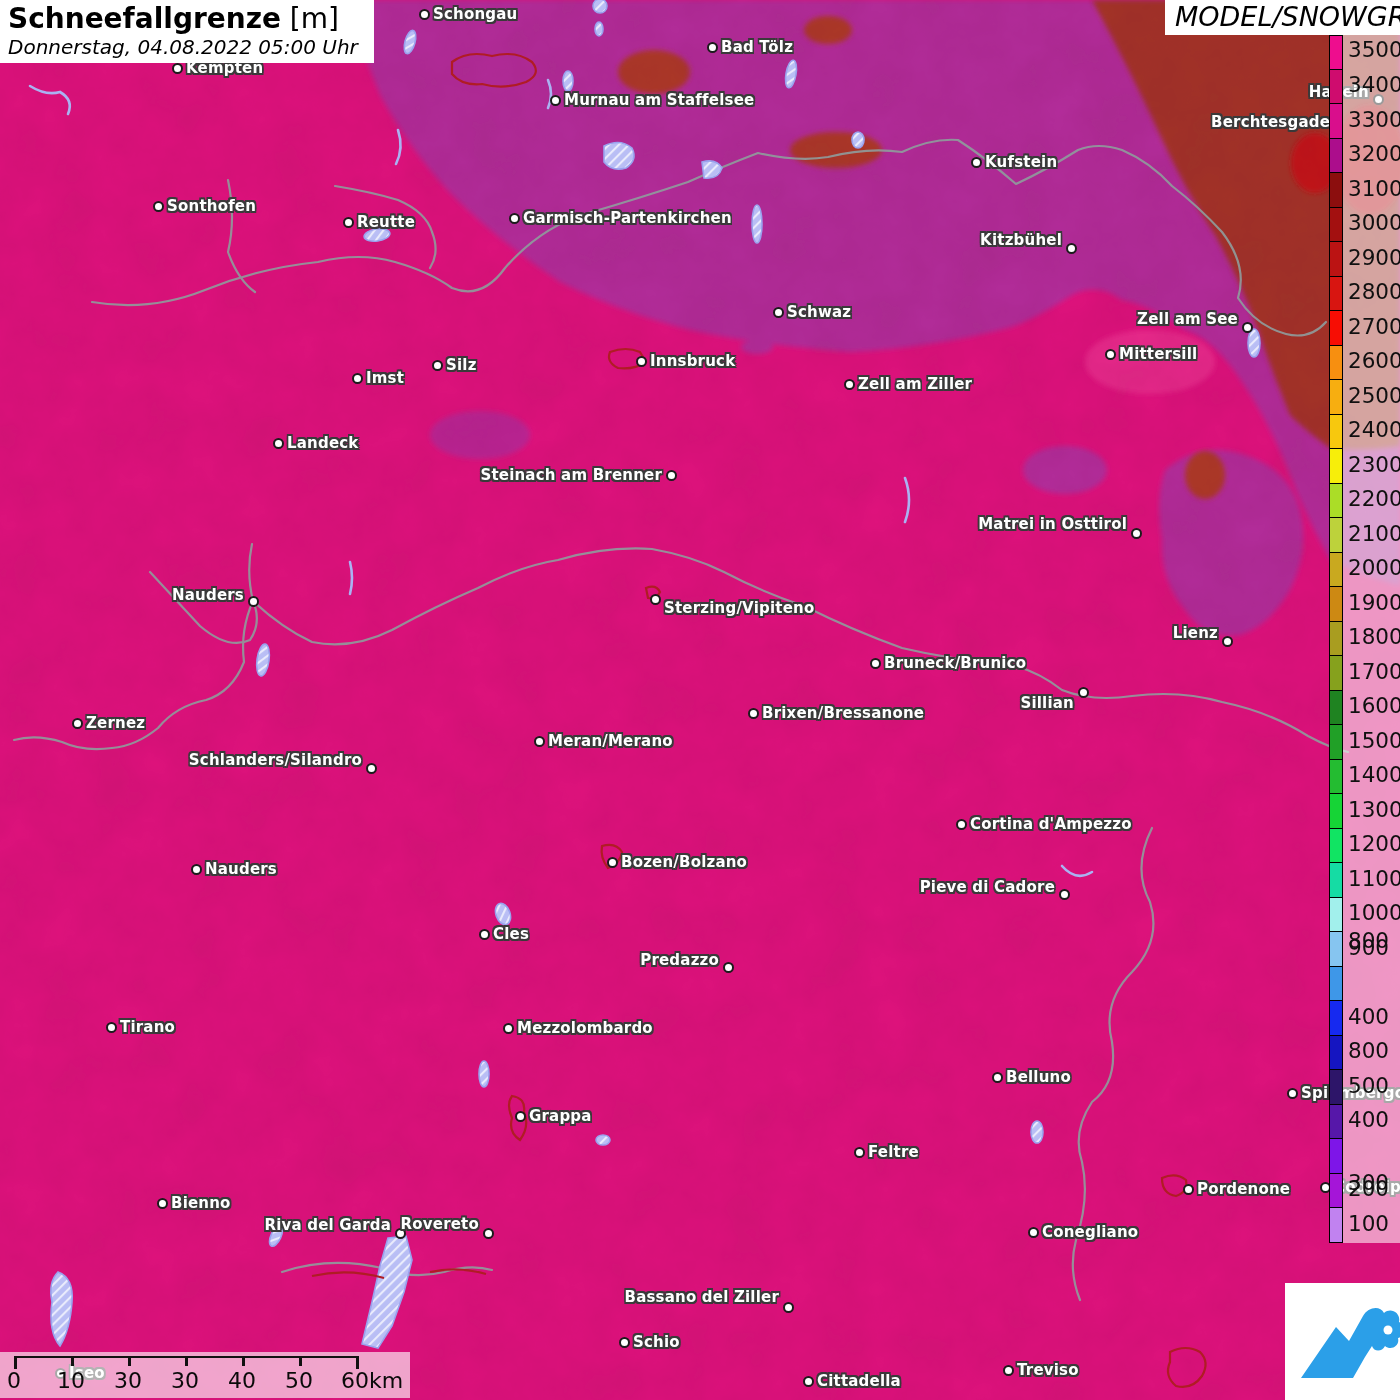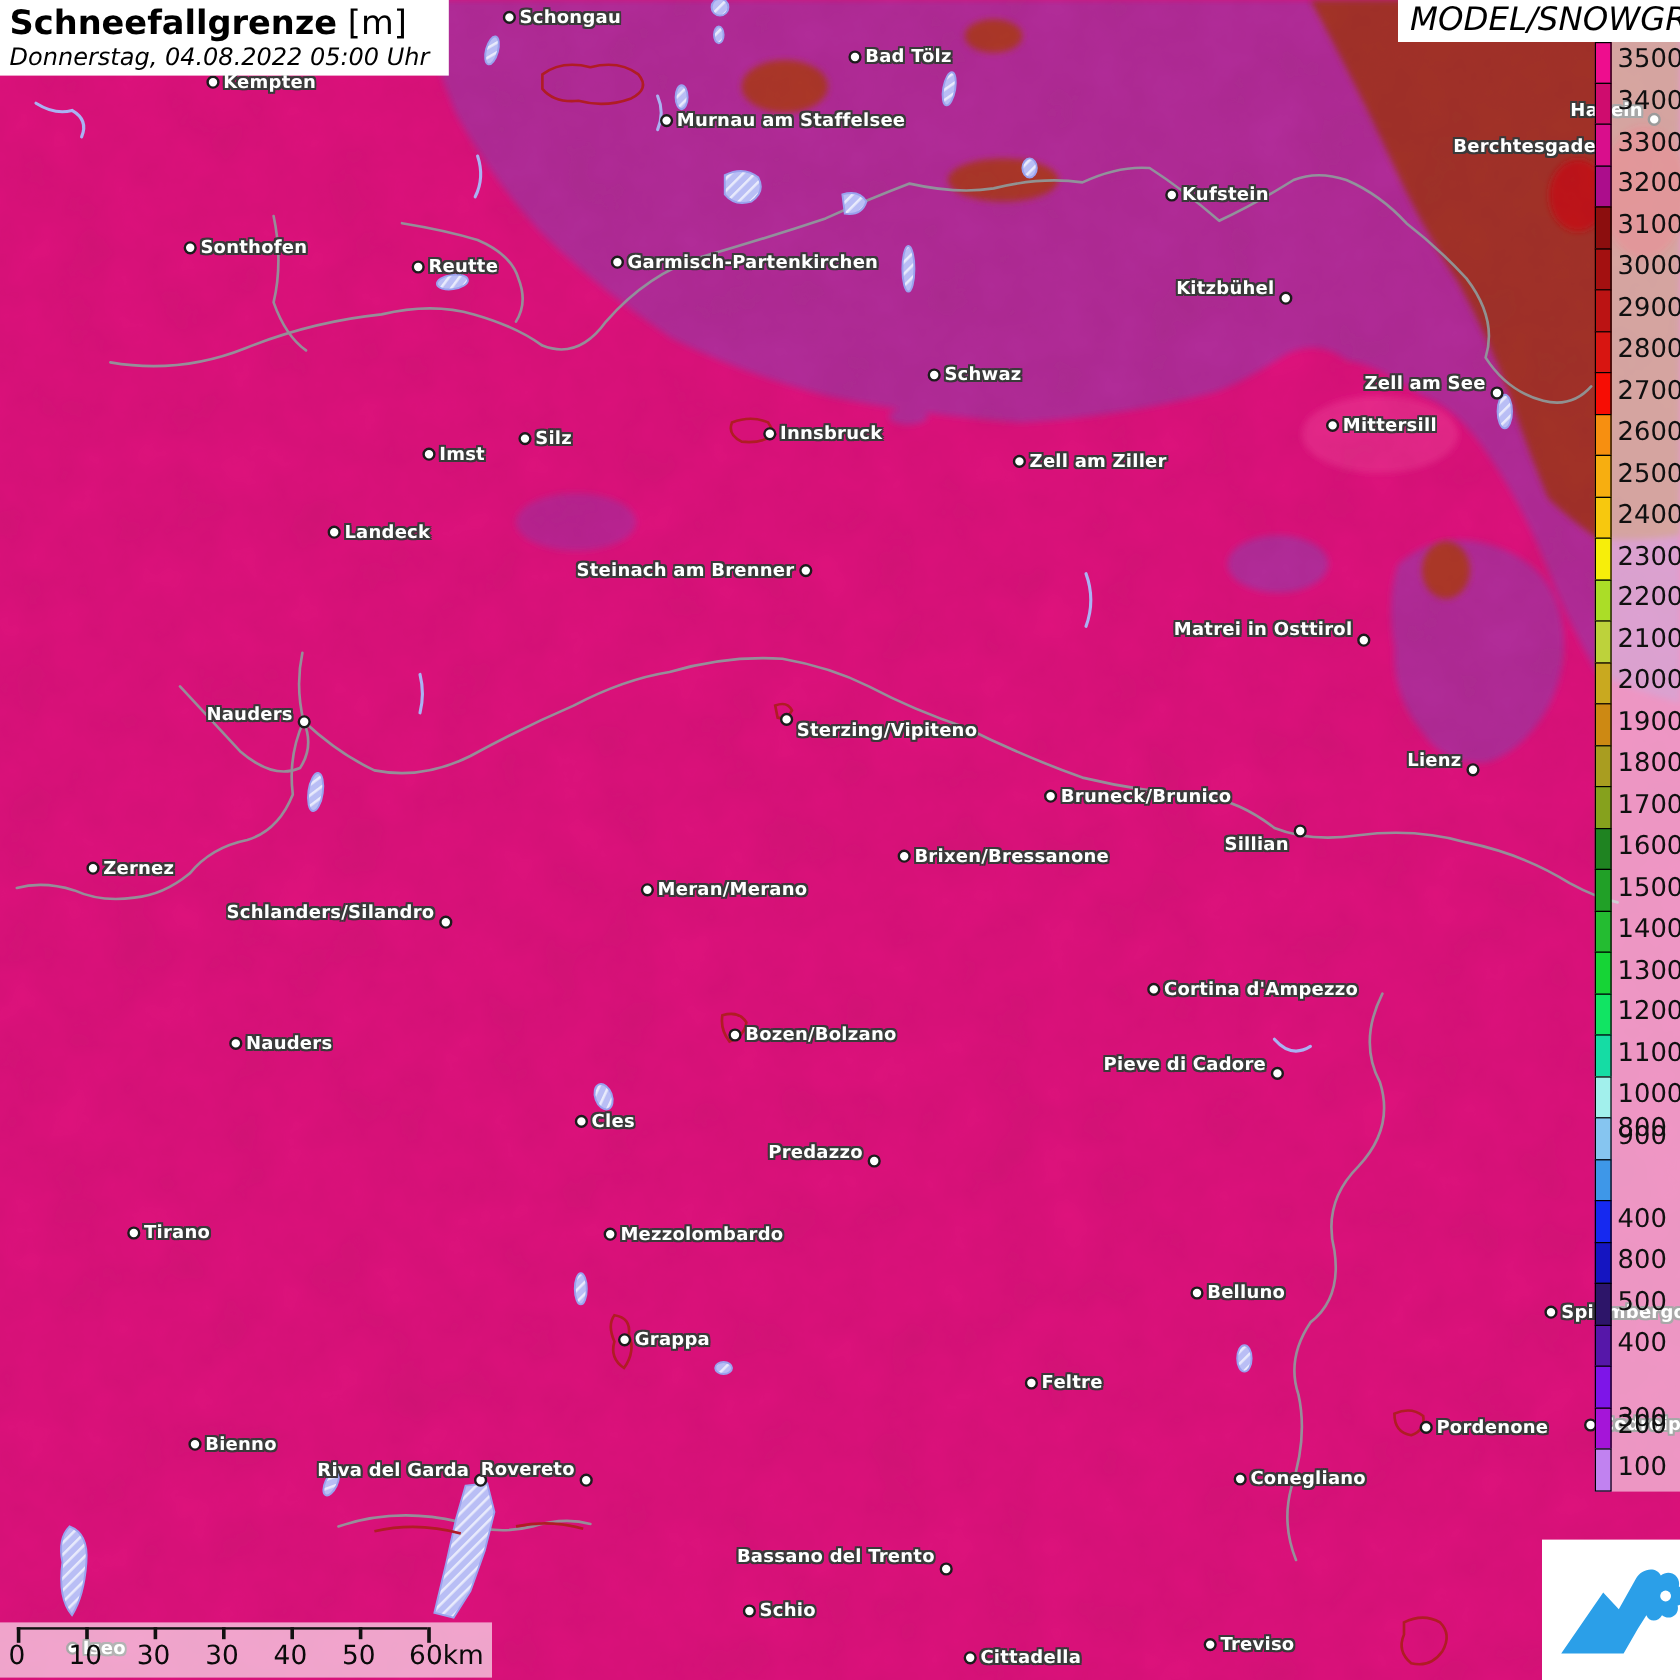--- a/index.html
+++ b/index.html
@@ -350,21 +350,21 @@
       <div class="city" style="left: 488px; top: 1233px;">
         <span class="dot"></span>
         <span class="clabel left" style="--dy: -9px;">Rovereto</span>
       </div>
       <div class="city" style="left: 1033px; top: 1232px;">
         <span class="dot"></span>
         <span class="clabel right">Conegliano</span>
       </div>
       <div class="city" style="left: 788px; top: 1307px;">
         <span class="dot"></span>
-        <span class="clabel left" style="--dy: -10px;">Bassano del Trento</span>
+        <span class="clabel left" style="--dy: -10px;">Bassano del Ziller</span>
       </div>
       <div class="city" style="left: 624px; top: 1342px;">
         <span class="dot"></span>
         <span class="clabel right">Schio</span>
       </div>
       <div class="city" style="left: 1008px; top: 1370px;">
         <span class="dot"></span>
         <span class="clabel right">Treviso</span>
       </div>
       <div class="city" style="left: 60px; top: 1373px;">

